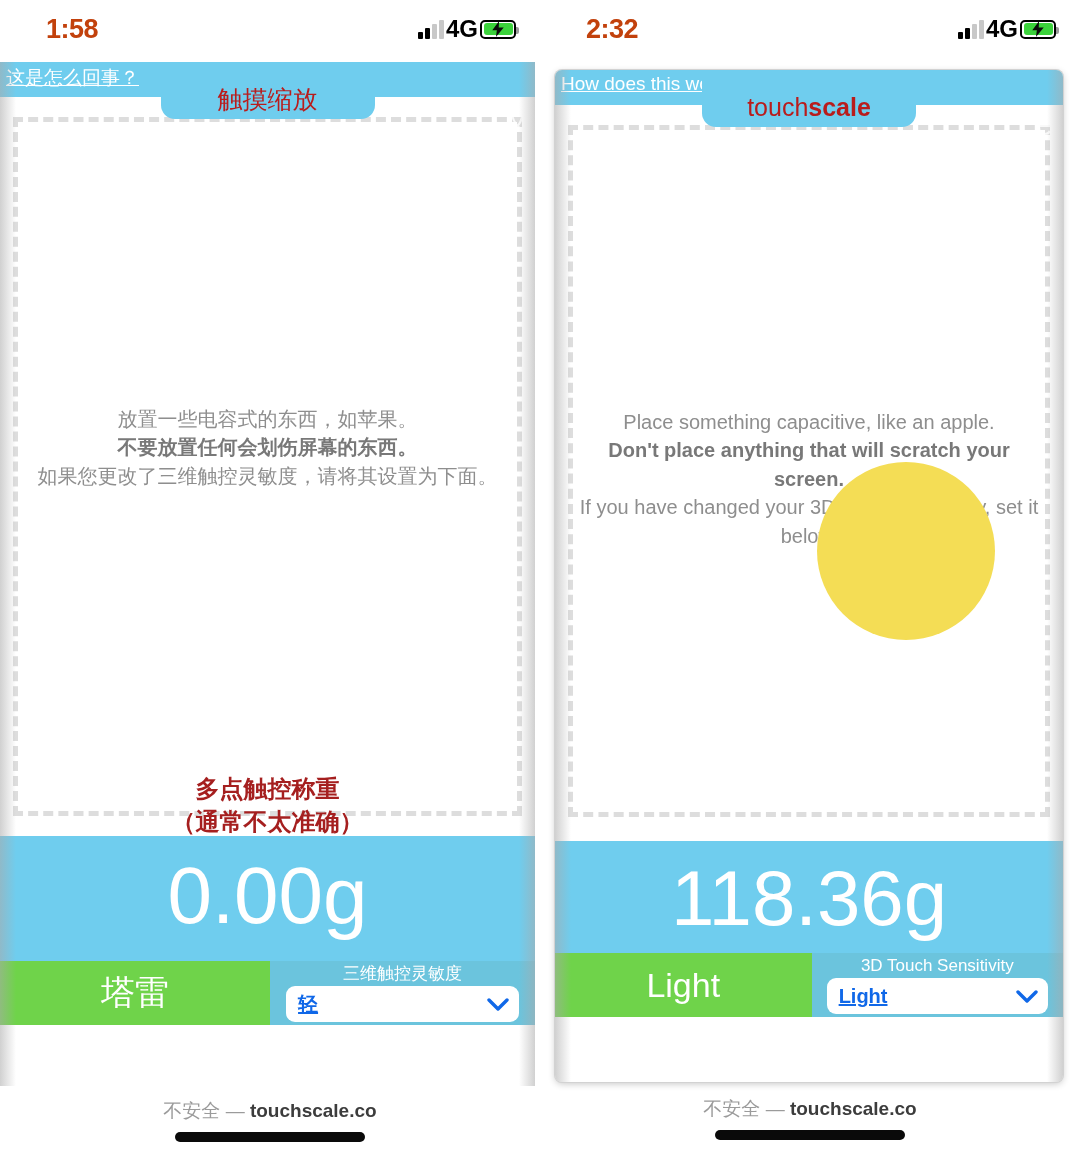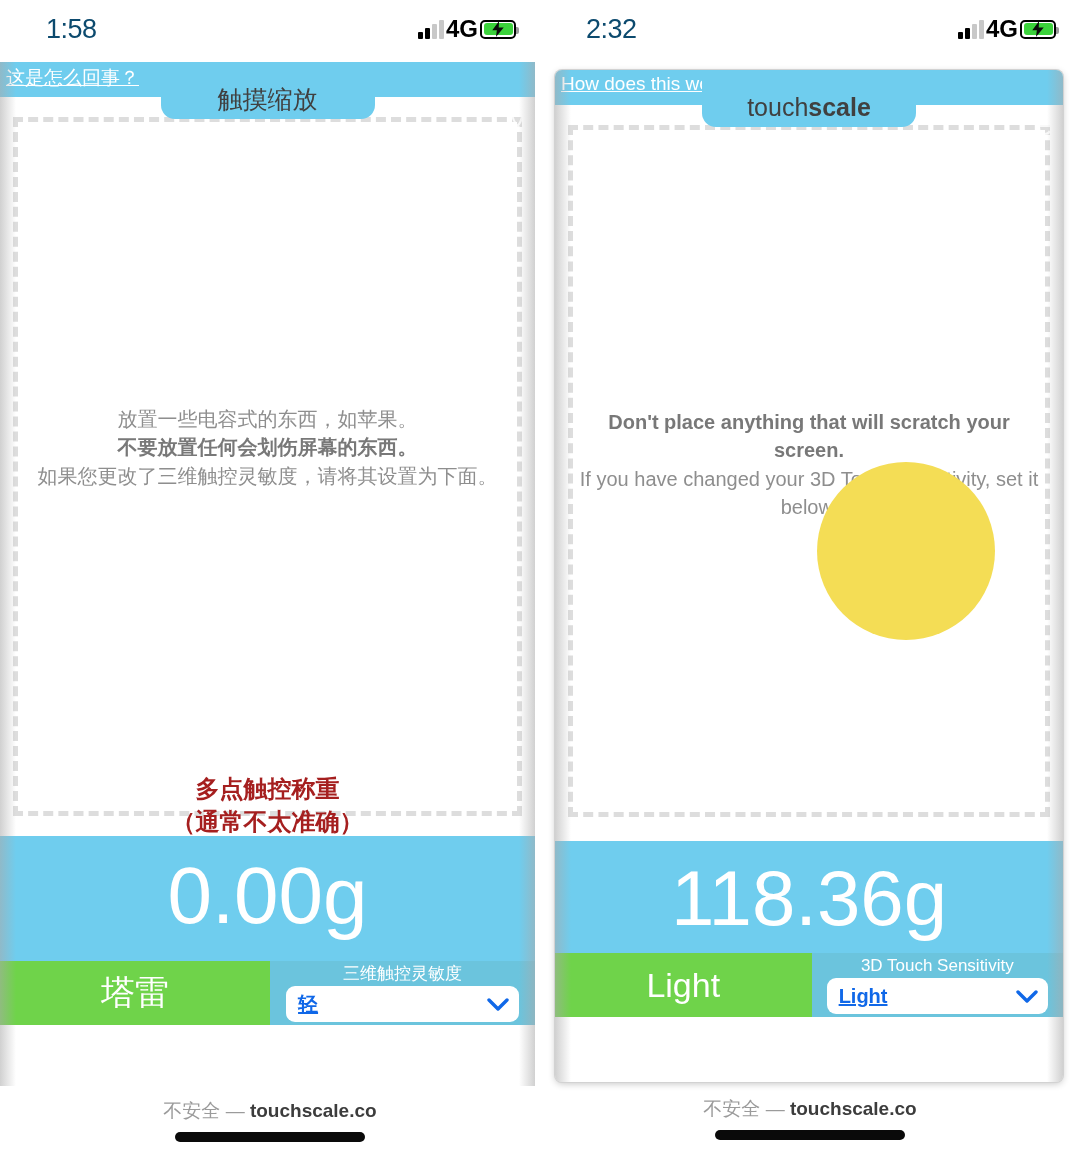--- a/index.html
+++ b/index.html
@@ -33,22 +33,22 @@
     left: 0;
     width: 100%;
     height: 62px;
     background: #ffffff;
   }
   .status-time {
     position: absolute;
     left: 46px;
     top: 14px;
     font-size: 27px;
-    font-weight: normal;
-    color: #0c4a6e;
+    font-weight: bold;
+    color: #c2410c;
     letter-spacing: -0.5px;
   }
   .status-right {
     position: absolute;
     right: 24px;
     top: 17px;
     display: flex;
     align-items: center;
   }
   .signal {
@@ -164,21 +164,21 @@
     width: 214px;
     height: 57px;
     background: #6fcdee;
     border-radius: 0 0 14px 14px;
     display: flex;
     align-items: center;
     justify-content: center;
     z-index: 6;
   }
   .title-text {
-    color: #404040;
+    color: #b91c1c;
     font-size: 25px;
     line-height: 1;
     padding-top: 18px;
     white-space: nowrap;
   }
   .title-text b { font-weight: bold; }
   .corner-ghost {
     position: absolute;
     right: 2px;
     top: 38px;
@@ -423,20 +423,21 @@
     <div class="app-header">
       <a class="help-link" href="#">How does this work?</a>
       <div class="title-tab">
         <span class="title-text"><span>touch</span><b>scale</b></span>
       </div>
       <span class="corner-ghost">et</span>
     </div>
 
     <div class="scale-area sa-right">
       <div class="instructions ins-right">
+        <div>Place something capacitive, like an apple.</div>
         <div class="strong">Don't place anything that will scratch your screen.</div>
         <div>If you have changed your 3D Touch sensitivity, set it below.</div>
       </div>
       <div class="touch-dot" style="width:178px;height:178px;left:244px;top:332px;"></div>
     </div>
 
     <div class="readout ro-right" style="margin-top:24px">118.36g</div>
 
     <div class="controls">
       <div class="tare-btn">Light</div>

